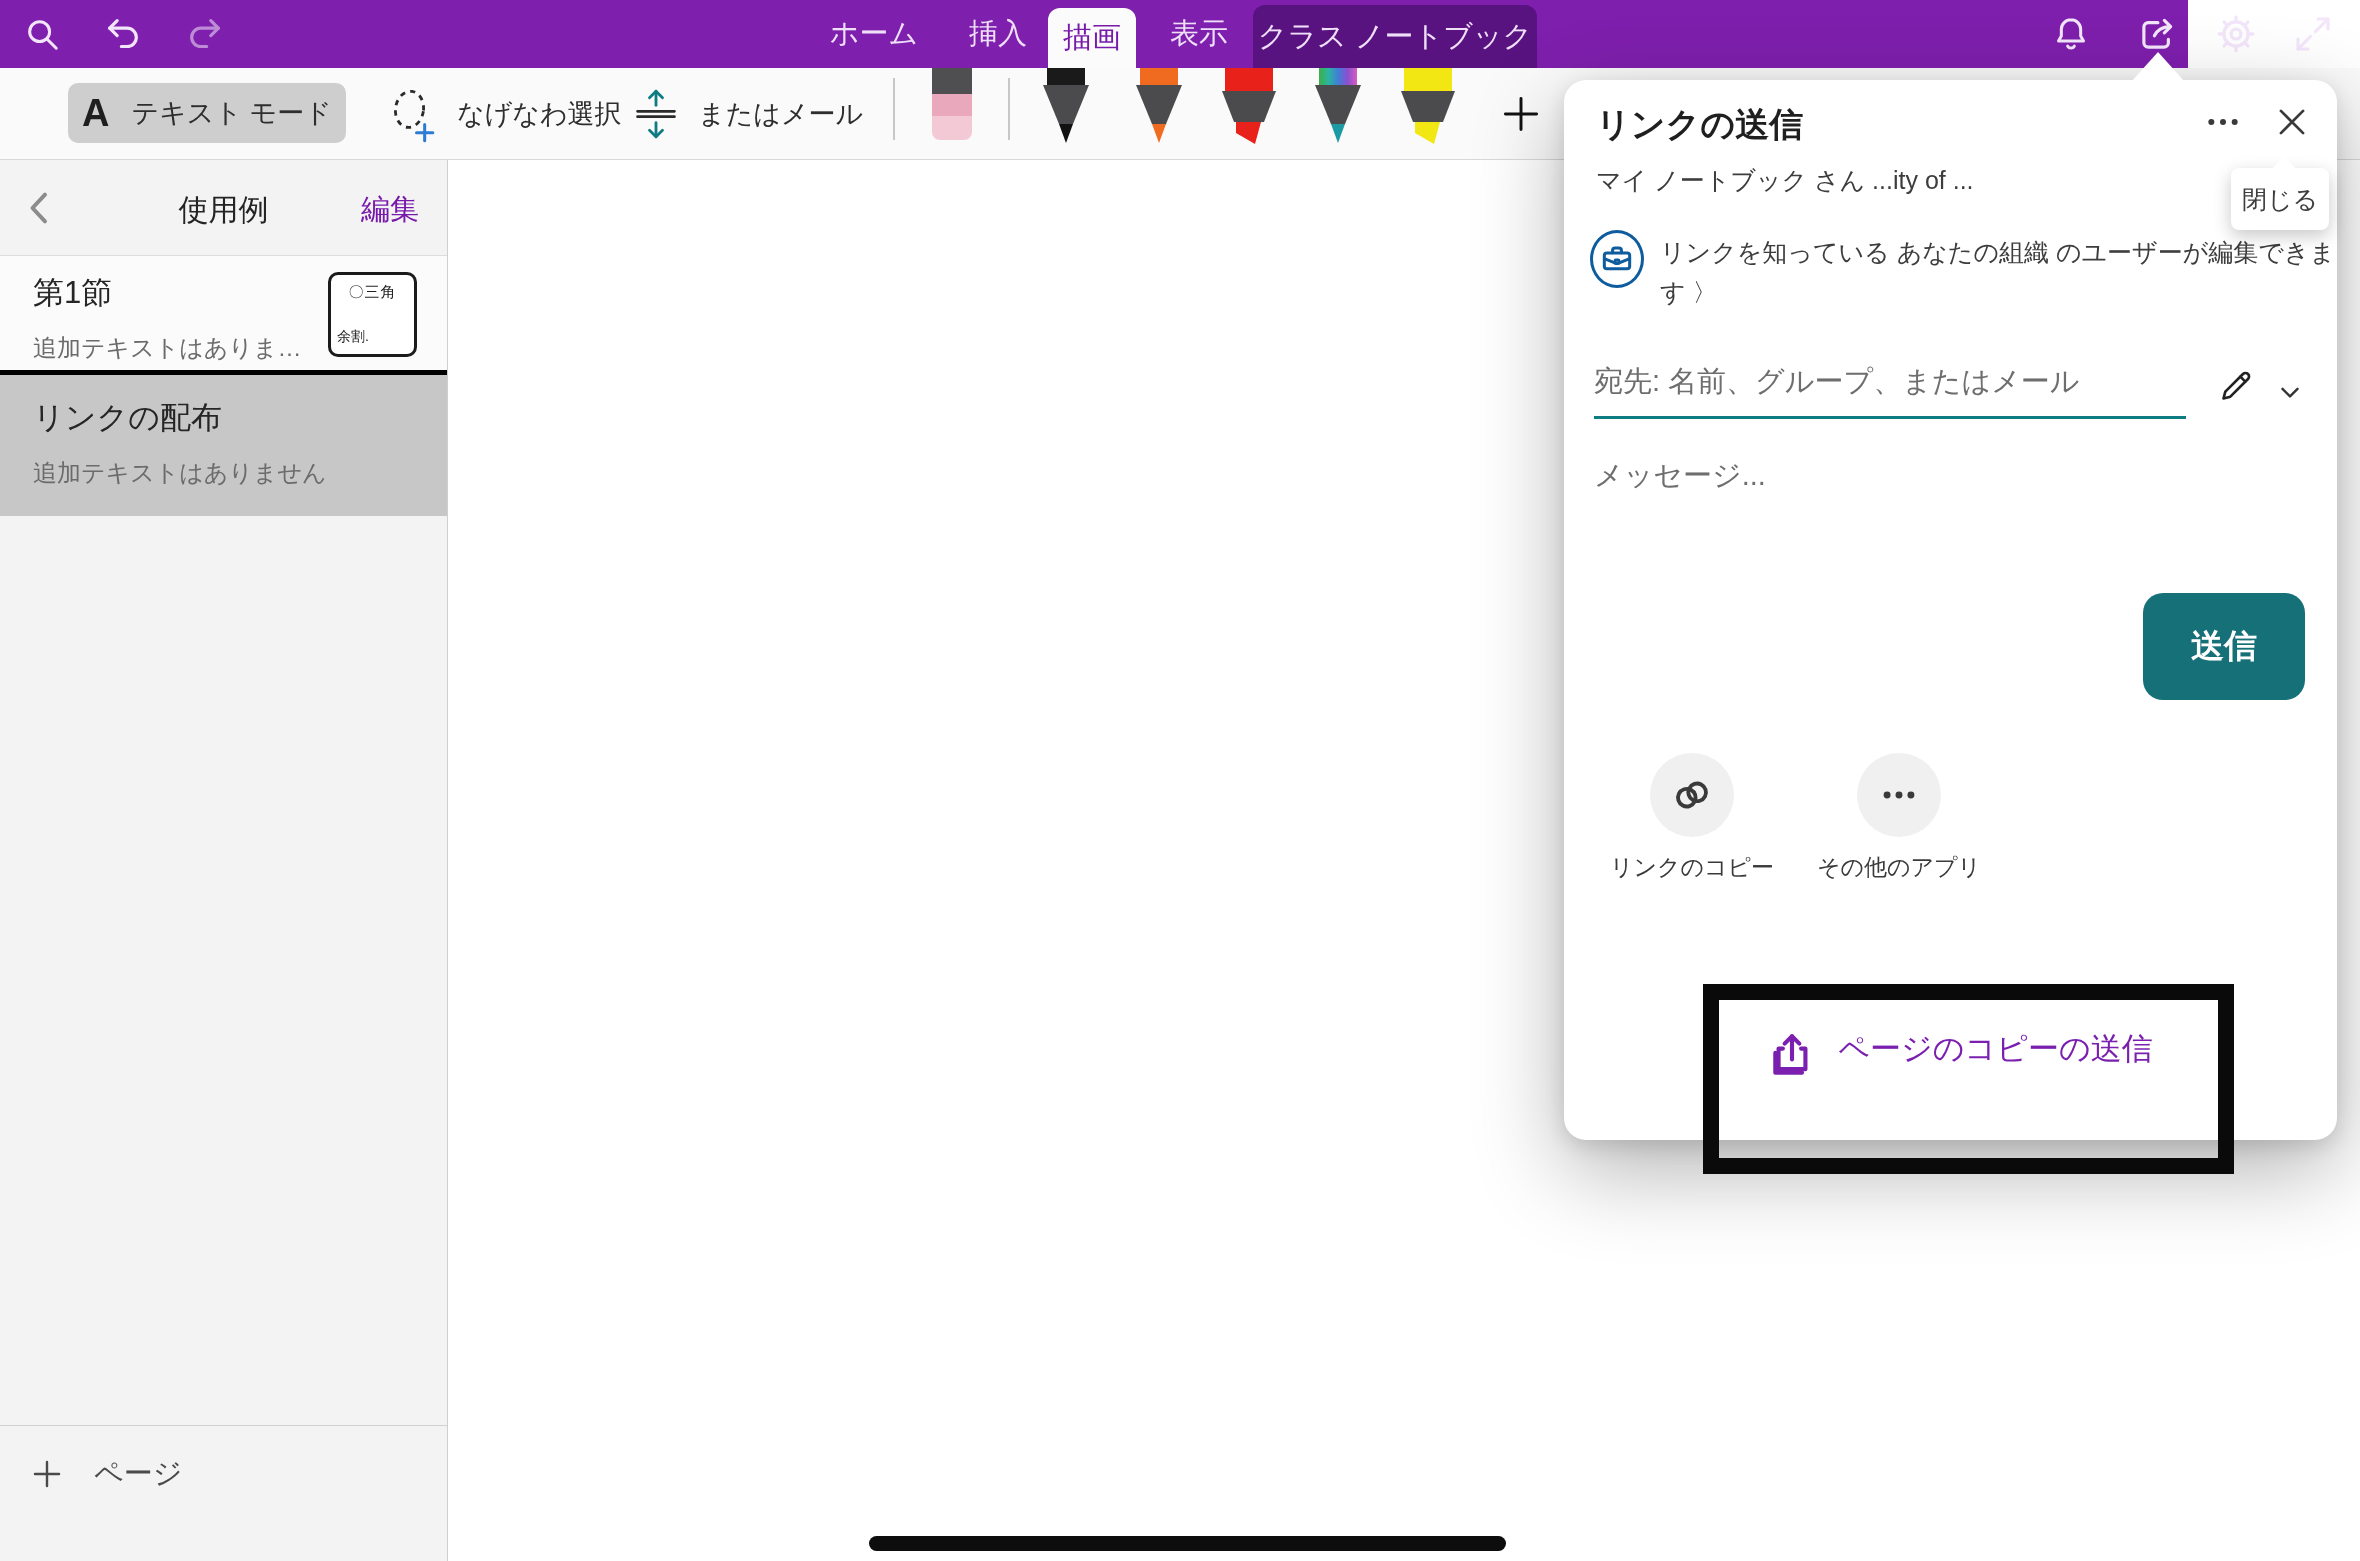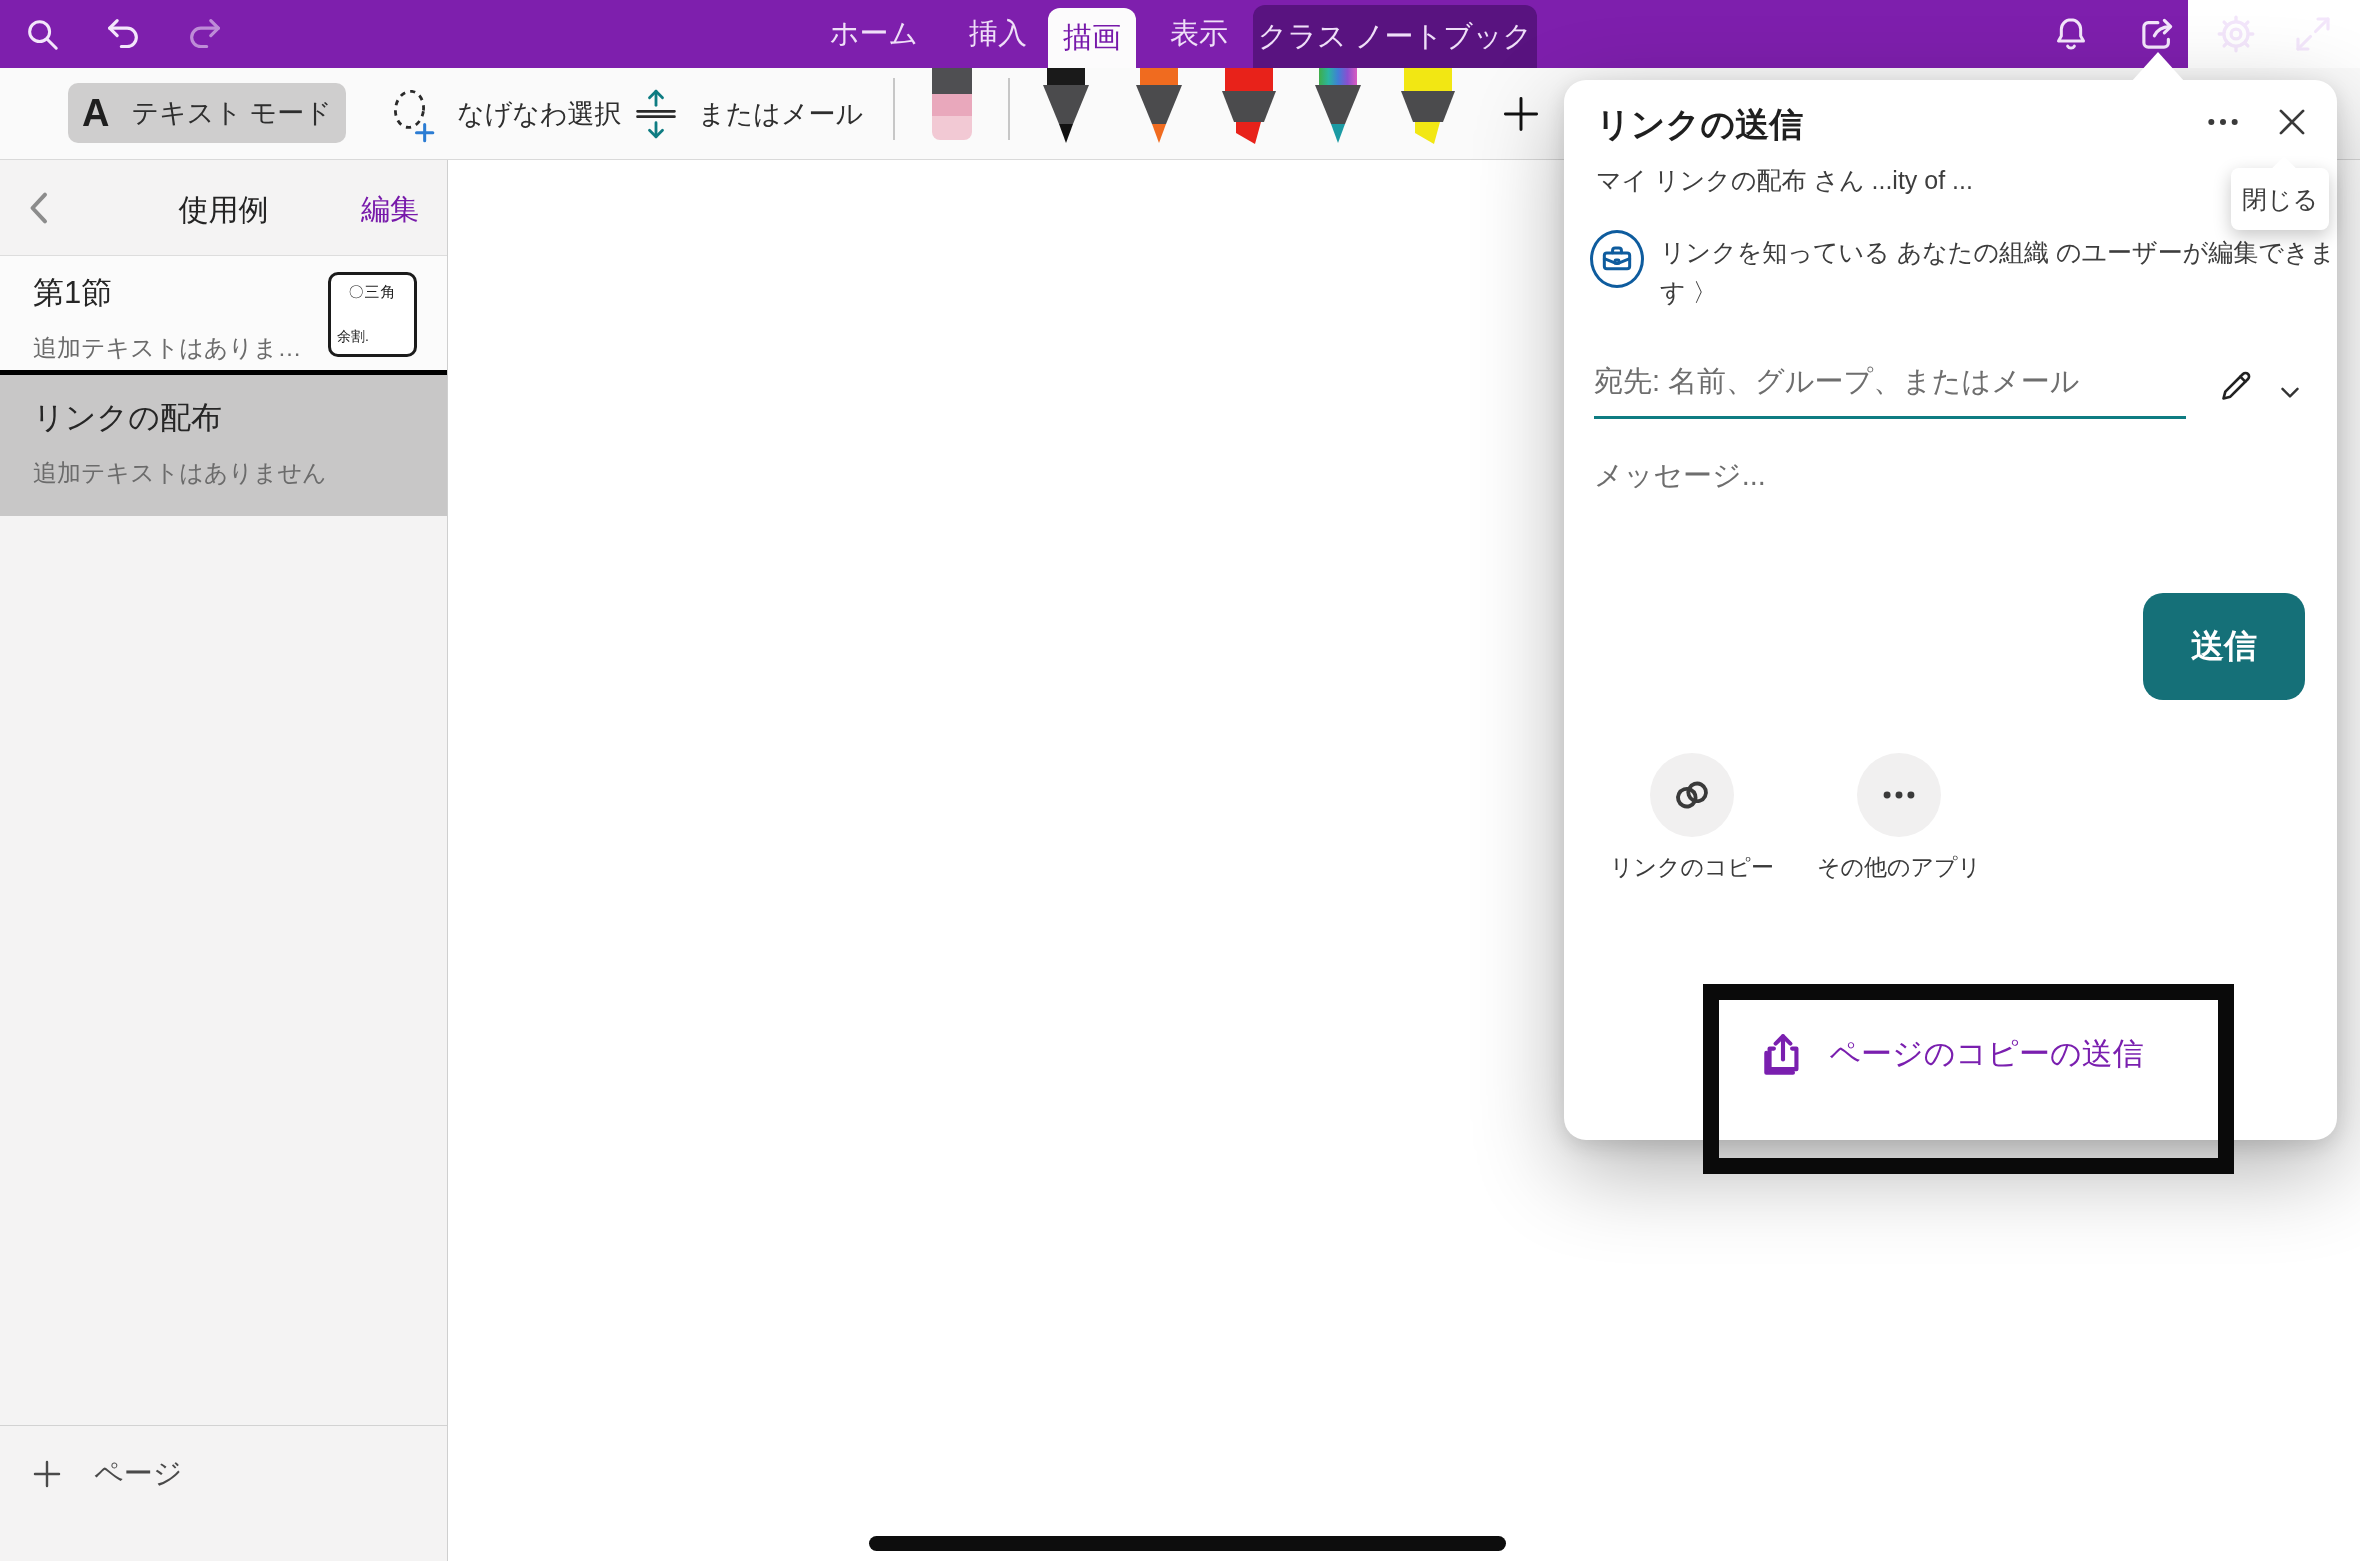--- a/index.html
+++ b/index.html
@@ -71,21 +71,21 @@
   .to-underline { position:absolute; left:30px; top:336px; width:592px; height:3px; background:#0E7C82; }
   .pencil-btn { position:absolute; left:648px; top:282px; width:48px; height:48px; display:flex; align-items:center; justify-content:center; color:#222; }
   .to-chevron { position:absolute; left:706px; top:292px; width:40px; height:40px; display:flex; align-items:center; justify-content:center; color:#333; }
   .msg-input { position:absolute; left:30px; top:372px; width:620px; height:46px; border:none; outline:none; background:transparent;
                font-size:29px; color:#1d4ed8; font-family:inherit; }
   .send-btn { position:absolute; left:579px; top:513px; width:162px; height:107px; border:none; border-radius:20px; background:#157078;
               color:#FFFFFF; font-size:33px; font-weight:700; font-family:inherit; display:flex; align-items:center; justify-content:center; }
   .action-circle { position:absolute; width:84px; height:84px; border-radius:50%; background:#F1F0F0;
                    display:flex; align-items:center; justify-content:center; color:#3A3A3A; }
   .action-label { position:absolute; width:200px; text-align:center; font-size:23px; color:#3A3A3A; top:772px; }
-  .footer-link { position:absolute; left:0; top:948px; width:100%; display:flex; align-items:center; justify-content:center; gap:20px;
+  .footer-link { position:absolute; left:9px; top:948px; width:100%; display:flex; justify-content:center; gap:20px;
                  color:#7A1FAF; font-size:31px; }
 
   
   .tooltip { left:2231px; top:168px; width:98px; height:62px; background:#FFFFFF; border-radius:8px; z-index:12;
              box-shadow:0 6px 18px rgba(0,0,0,0.22); display:flex; align-items:center; justify-content:center;
              font-size:25px; color:#3D3D3D; }
   .tooltip-pointer { position:absolute; left:44px; top:-8px; width:18px; height:18px; background:#FFFFFF; transform:rotate(45deg); }
   .tooltip-inner { position:relative; z-index:1; }
 
   
@@ -336,21 +336,21 @@
     </span>
   </div>
   <div class="dlg-iconbtn" style="left:706px; top:20px">
     <span>
       <svg width="38" height="38" viewBox="0 0 24 24" fill="none" stroke="currentColor" stroke-width="1.7" stroke-linecap="round">
         <path d="M5 5 L19 19 M19 5 L5 19"></path>
       </svg>
     </span>
   </div>
 
-  <div class="dlg-subtitle">マイ リンクの配布 さん ...ity of ...</div>
+  <div class="dlg-subtitle">マイ ノートブック さん ...ity of ...</div>
 
   <div class="perm-icon">
     <span>
       <svg width="38" height="38" viewBox="0 0 24 24" fill="none" stroke="currentColor" stroke-width="1.9" stroke-linecap="round" stroke-linejoin="round">
         <rect x="4" y="8.2" width="16" height="10" rx="1.6"></rect>
         <path d="M9.2 8 V6.6 A1.6 1.6 0 0 1 10.8 5 H13.2 A1.6 1.6 0 0 1 14.8 6.6 V8"></path>
         <path d="M4 11.8 L10.6 14.4 M20 11.8 L13.4 14.4"></path>
         <rect x="10.8" y="12.6" width="2.4" height="2.2" rx="0.5"></rect>
       </svg>
     </span>

